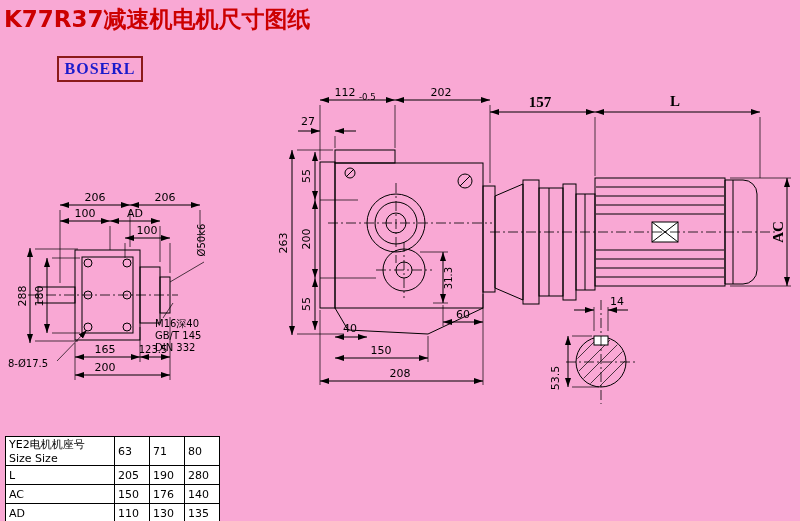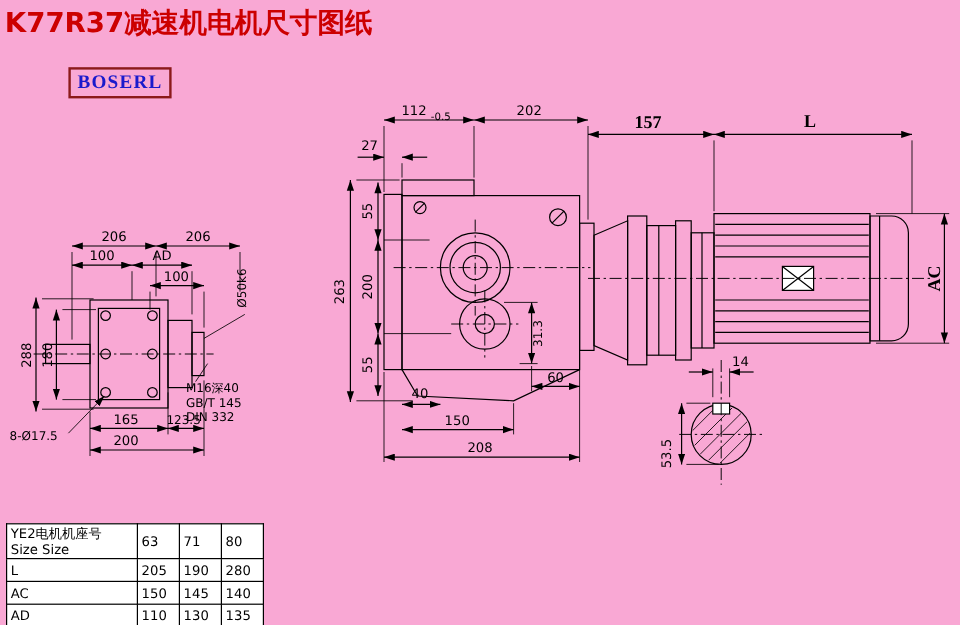--- a/index.html
+++ b/index.html
@@ -244,21 +244,21 @@
     </tr>
     <tr>
       <td class="c1">L</td>
       <td>205</td>
       <td>190</td>
       <td>280</td>
     </tr>
     <tr>
       <td class="c1">AC</td>
       <td>150</td>
-      <td>145</td>
+      <td>176</td>
       <td>140</td>
     </tr>
     <tr>
       <td class="c1">AD</td>
       <td>110</td>
       <td>130</td>
       <td>135</td>
     </tr>
   </tbody>
     </table>

